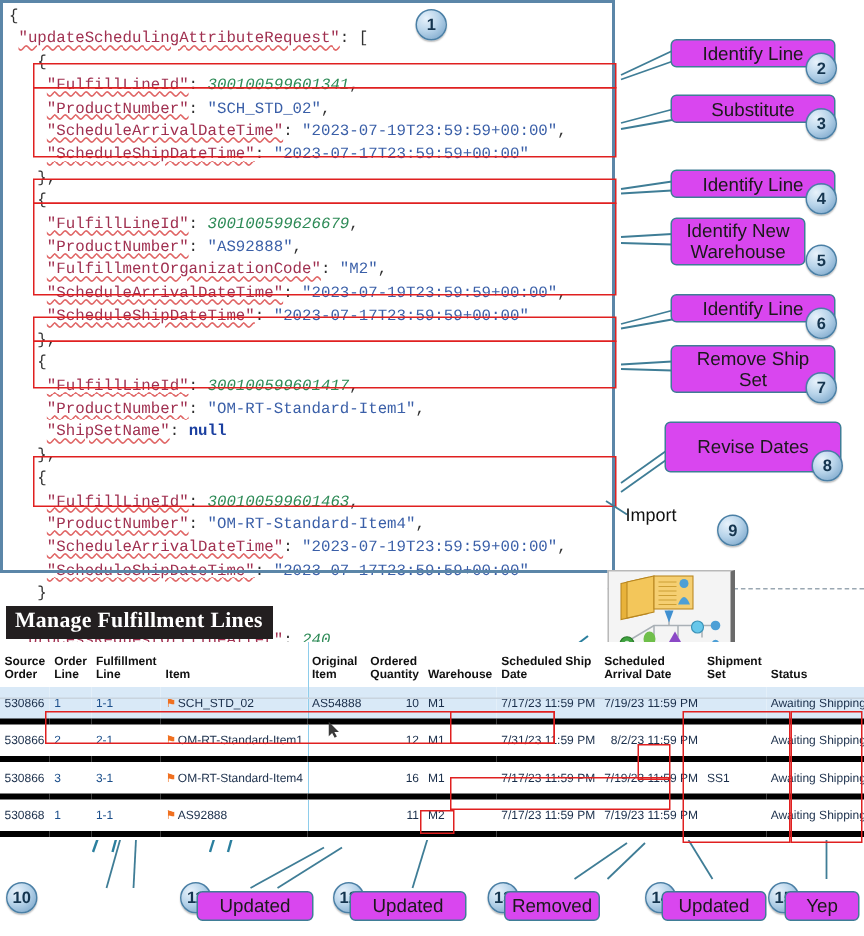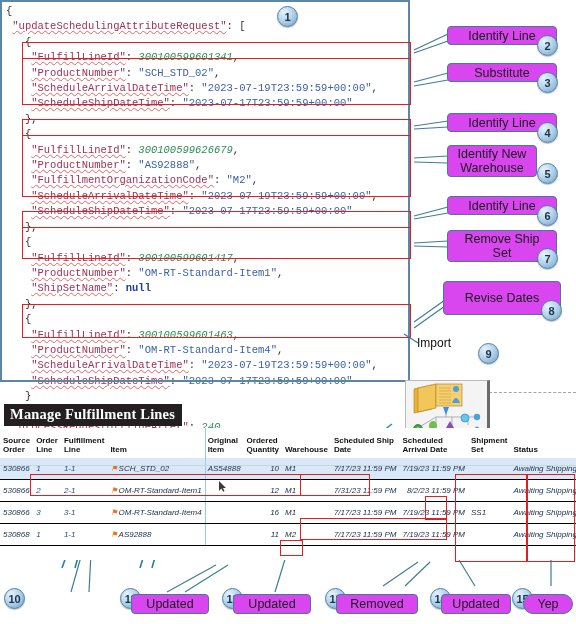--- a/index.html
+++ b/index.html
@@ -144,22 +144,21 @@
     height: 26px;
     line-height: 9px;
     white-space: pre-line;
   }
   table#fl tbody td {
     font-size: 8px;
     color: #1a2e4a;
     padding: 5px 3px;
     height: 11px;
     white-space: nowrap;
-    border-bottom: 1px solid #000000;
-    font-style: italic;
+    border-bottom: 4px solid #000000;
   }
   table#fl tbody tr.sel td { background: #d9e9f7; }
   table#fl tbody tr td.num { color: #1c4f8b; }
   td.right { text-align: right; }
   .colsep { box-shadow: inset 1px 0 0 #8ecdeb; }
   th.colsep { box-shadow: inset 1px 0 0 #8ecdeb; }
   .flag {
     color: #f07020; font-size: 8px; margin-right: 1px;
   }
   #hdr-rule { position:absolute; left:0; top:465px; width:576px; height:1px; background:#c9d4de; }
@@ -315,35 +314,35 @@
 <div class="badge" style="left:222px; top:588px;">
     <span>12</span>
   </div>
 <div class="callout" style="left:233px; top:594px; width:78px; height:20px;">
     <span>Updated</span>
   </div>
 
 <div class="badge" style="left:325px; top:588px;">
     <span>13</span>
   </div>
-<div class="callout" style="left:336px; top:594px; width:82px; height:20px;">
+<div class="callout" style="left:336px; top:594px; width:64px; height:20px;">
     <span>Removed</span>
   </div>
 
 <div class="badge" style="left:430px; top:588px;">
     <span>14</span>
   </div>
 <div class="callout" style="left:441px; top:594px; width:70px; height:20px;">
     <span>Updated</span>
   </div>
 
 <div class="badge" style="left:512px; top:588px;">
     <span>15</span>
   </div>
-<div class="callout" style="left:523px; top:594px; width:50px; height:20px;border-radius:10px;">
+<div class="callout" style="left:523px; top:594px; width:50px; height:20px;">
     <span>Yep</span>
   </div>
 
 <div id="import-label">Import</div>
 <div id="dash"></div>
 <div id="orch-box">
   <svg width="83" height="58" viewBox="0 0 83 58">
 
     <g>
       <polygon points="8,8 26,4 26,28 8,32" fill="#e8b23a" stroke="#b8861f" stroke-width=".7"></polygon>

